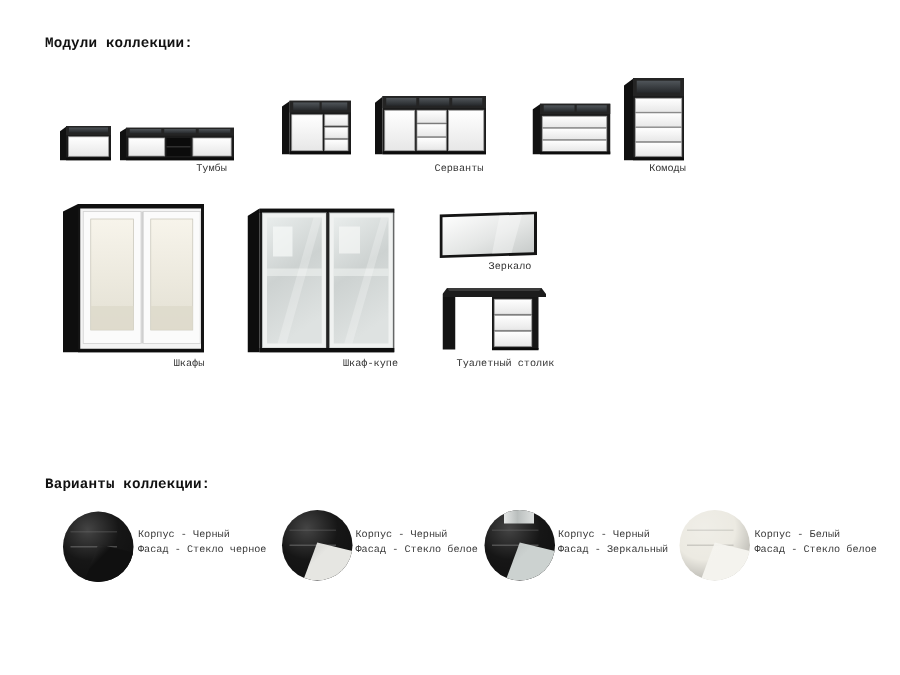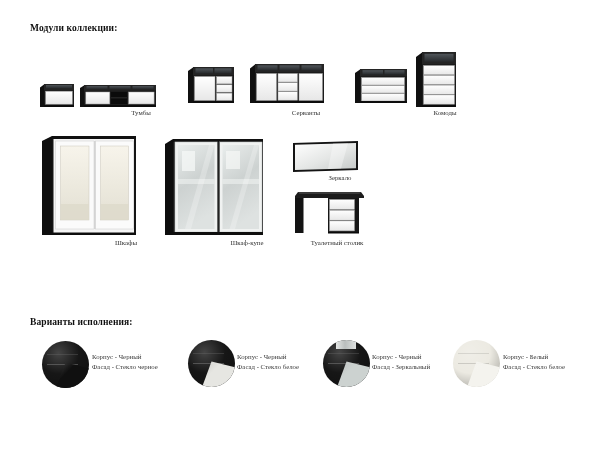--- a/index.html
+++ b/index.html
@@ -1,18 +1,18 @@
 <!DOCTYPE html>
 <html><head>
 <meta charset="utf-8">
 <style>
   html,body{margin:0;padding:0;background:#fff;}
   #canvas{
     position:relative;width:600px;height:450px;background:#ffffff;
-    font-family:Liberation Serif, serif;color:#222;overflow:hidden;
+    font-family:Liberation Mono, monospace;color:#222;overflow:hidden;
   }
   .heading{
     position:absolute;font-size:9.5px;font-weight:bold;color:#111;letter-spacing:.1px;
   }
   .item{position:absolute;margin:0;padding:0;line-height:0;}
   .item svg{display:block;}
   .item-label{
     position:absolute;font-size:6.8px;color:#333;white-space:nowrap;
     transform:translateX(-50%);line-height:8px;
   }
@@ -223,21 +223,21 @@
       <rect x="0" y="8" width="8.5" height="35" fill="#131313"></rect>
       <rect x="33" y="8" width="31" height="35" fill="#161616"></rect>
       <rect x="34.5" y="9.5" width="25" height="10" fill="url(#gWh)" stroke="#9c9c9c" stroke-width="0.5"></rect>
       <rect x="34.5" y="20.2" width="25" height="10" fill="url(#gWh)" stroke="#9c9c9c" stroke-width="0.5"></rect>
       <rect x="34.5" y="30.9" width="25" height="10" fill="url(#gWh)" stroke="#9c9c9c" stroke-width="0.5"></rect>
       <rect x="33" y="42" width="31" height="1.5" fill="#0a0a0a"></rect>
     </svg>
   </figure>
   <div class="item-label" style="left:337px;top:239px">Туалетный столик</div>
 
-  <div class="heading" style="left:30px;top:317px">Варианты исполнения:</div>
+  <div class="heading" style="left:30px;top:317px">Варианты коллекции:</div>
 
   <div class="swatch v1" style="left: 42px; top: 341px; --body: #161616; --facade: #101010;">
       <i class="seam"></i>
     </div>
   <div class="variant-text" style="left:92px;top:352px">
     <span>Корпус - Черный</span>
     <span>Фасад - Стекло черное</span>
   </div>
 
   <div class="swatch v2" style="left: 188px; top: 340px; --body: #161616; --facade: #e6e6e2;">

